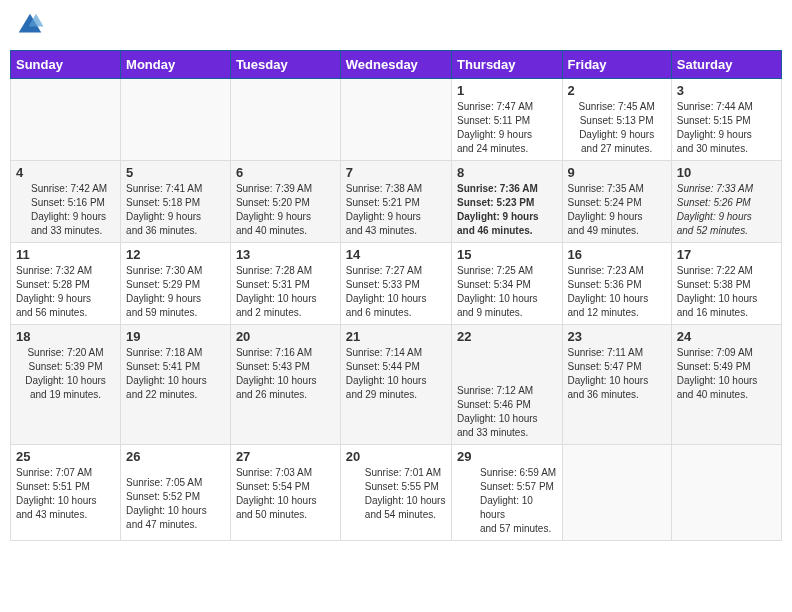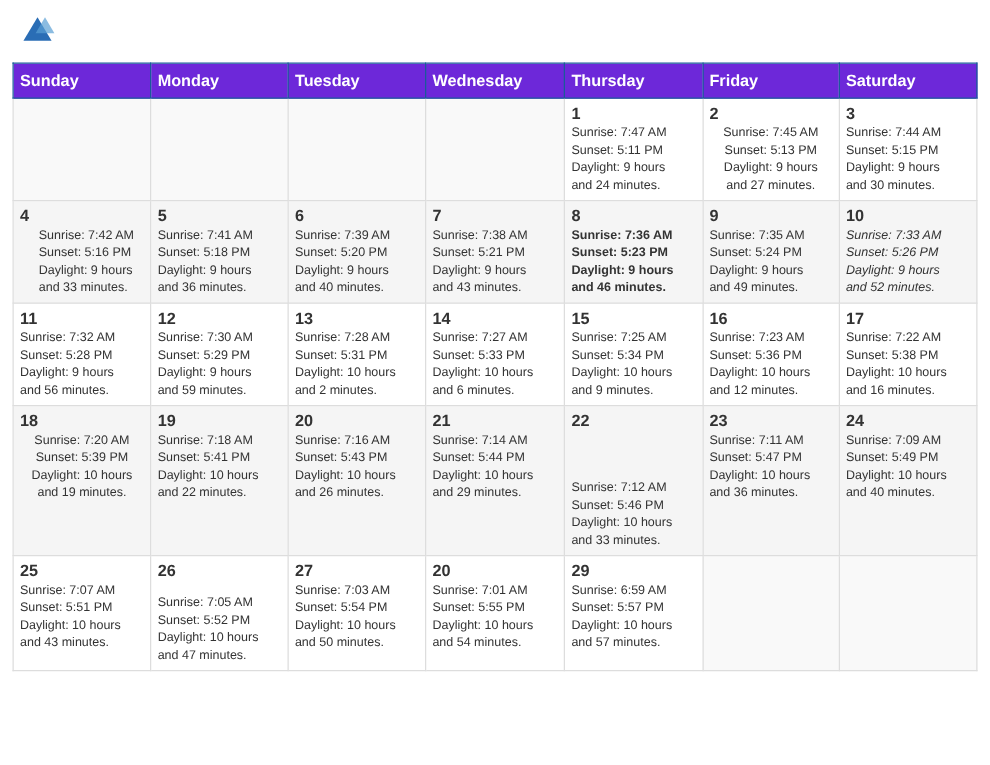--- a/index.html
+++ b/index.html
@@ -329,28 +329,28 @@
         </td>
         <td>
           <span class="day-number">27</span>
           <div class="day-info" style="white-space: pre-line;">Sunrise: 7:03 AM
 Sunset: 5:54 PM
 Daylight: 10 hours
 and 50 minutes.</div>
         </td>
         <td>
           <span class="day-number">20</span>
-          <div class="day-info" style="white-space: pre-line;">Sunrise: 7:01 AM
+          <div class="day-info" style="white-space: pre-line; margin-left: 19px;">Sunrise: 7:01 AM
 Sunset: 5:55 PM
 Daylight: 10 hours
 and 54 minutes.</div>
         </td>
         <td>
           <span class="day-number">29</span>
-          <div class="day-info" style="white-space: pre-line;">Sunrise: 6:59 AM
+          <div class="day-info" style="white-space: pre-line; margin-left: 23px;">Sunrise: 6:59 AM
 Sunset: 5:57 PM
 Daylight: 10 hours
 and 57 minutes.</div>
         </td>
         <td class="empty-cell"></td>
         <td class="empty-cell"></td>
       </tr>
     </tbody>
 </table>
 

